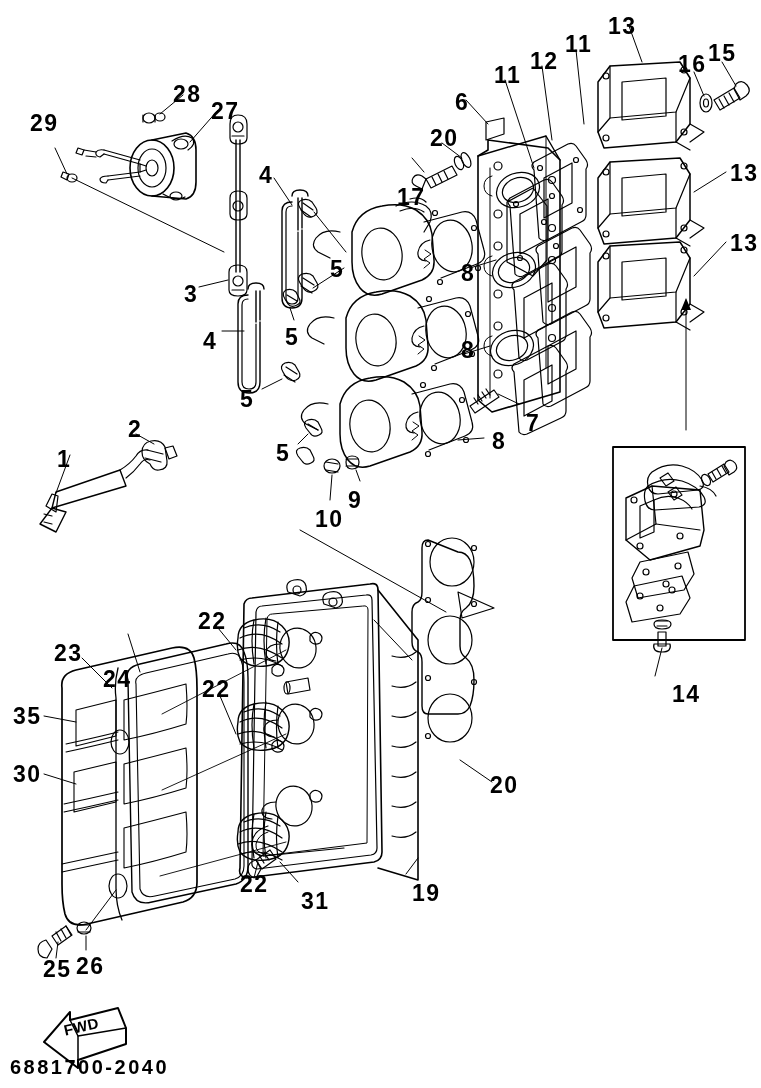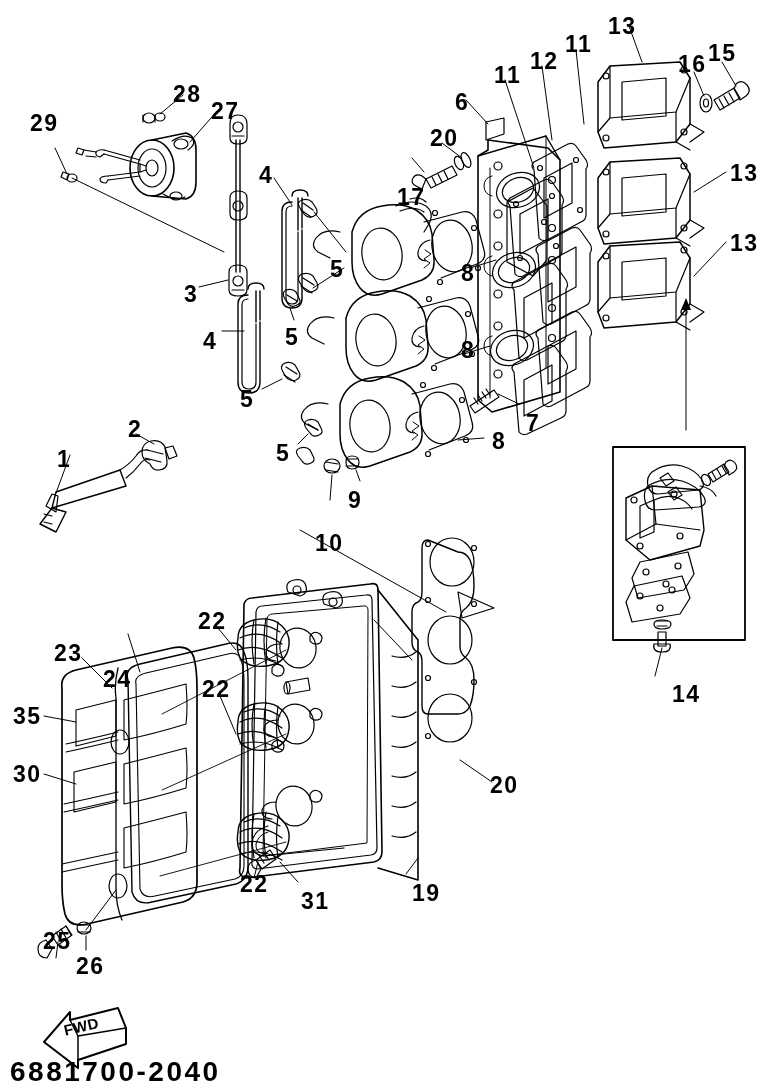--- a/index.html
+++ b/index.html
@@ -34,21 +34,21 @@
     letter-spacing: 1.5px;
     line-height: 1;
     white-space: nowrap;
     user-select: none;
   }
   #partnumber {
     position: absolute;
     left: 10px;
     top: 1056px;
     font-family: "Liberation Sans", sans-serif;
-    font-size: 28px;
+    font-size: 20px;
     font-weight: 700;
     letter-spacing: 2.5px;
     color: #000000;
     white-space: nowrap;
   }
   #fwd-label {
     position: absolute;
     left: 62px;
     top: 1022px;
     font-family: "Liberation Sans", sans-serif;
@@ -580,28 +580,28 @@
       <div class="callout" style="left: 285px; top: 326px;">5</div>
       <div class="callout" style="left: 240px; top: 388px;">5</div>
       <div class="callout" style="left: 461px; top: 262px;">8</div>
       <div class="callout" style="left: 461px; top: 339px;">8</div>
       <div class="callout" style="left: 526px; top: 412px;">7</div>
       <div class="callout" style="left: 492px; top: 430px;">8</div>
       <div class="callout" style="left: 128px; top: 418px;">2</div>
       <div class="callout" style="left: 57px; top: 448px;">1</div>
       <div class="callout" style="left: 276px; top: 442px;">5</div>
       <div class="callout" style="left: 348px; top: 489px;">9</div>
-      <div class="callout" style="left: 315px; top: 532px; text-align: right;">10</div>
+      <div class="callout" style="left: 315px; top: 508px; text-align: right;">10</div>
       <div class="callout" style="left: 652px; top: 683px; margin-left: 20px;">14</div>
       <div class="callout" style="left: 198px; top: 610px;">22</div>
       <div class="callout" style="left: 202px; top: 678px;">22</div>
       <div class="callout" style="left: 240px; top: 873px;">22</div>
       <div class="callout" style="left: 103px; top: 622px; margin-top: 46px;">24</div>
       <div class="callout" style="left: 54px; top: 642px;">23</div>
       <div class="callout" style="left: 13px; top: 705px;">35</div>
       <div class="callout" style="left: 13px; top: 763px;">30</div>
       <div class="callout" style="left: 490px; top: 774px;">20</div>
       <div class="callout" style="left: 412px; top: 882px;">19</div>
       <div class="callout" style="left: 301px; top: 890px;">31</div>
-      <div class="callout" style="left: 43px; top: 930px;">25</div>
+      <div class="callout" style="left: 43px; top: 958px;">25</div>
       <div class="callout" style="left: 76px; top: 955px;">26</div>
     </div>
 </div>
 
 </body></html>

